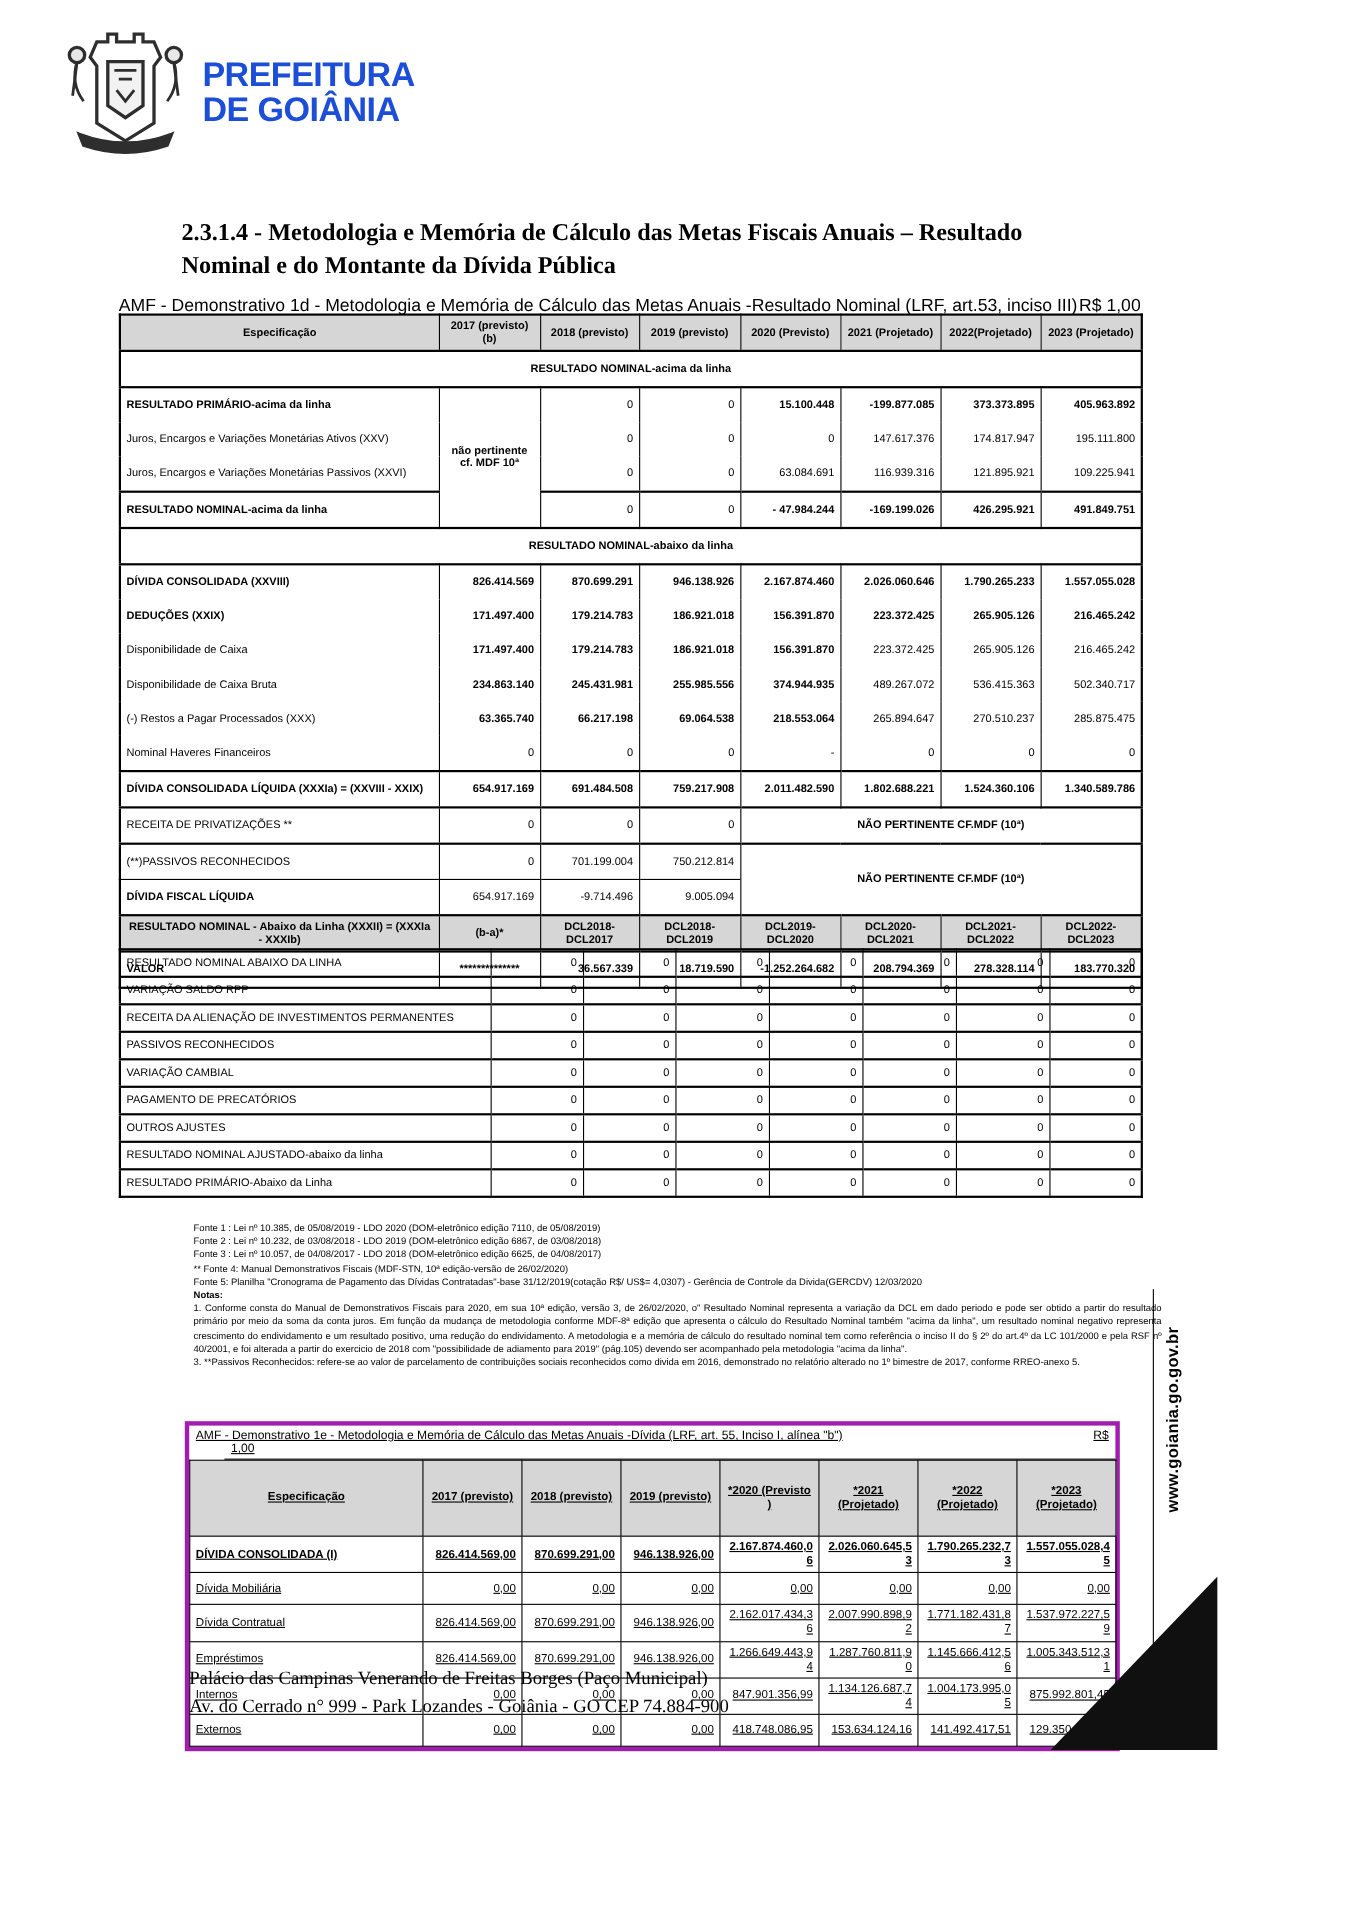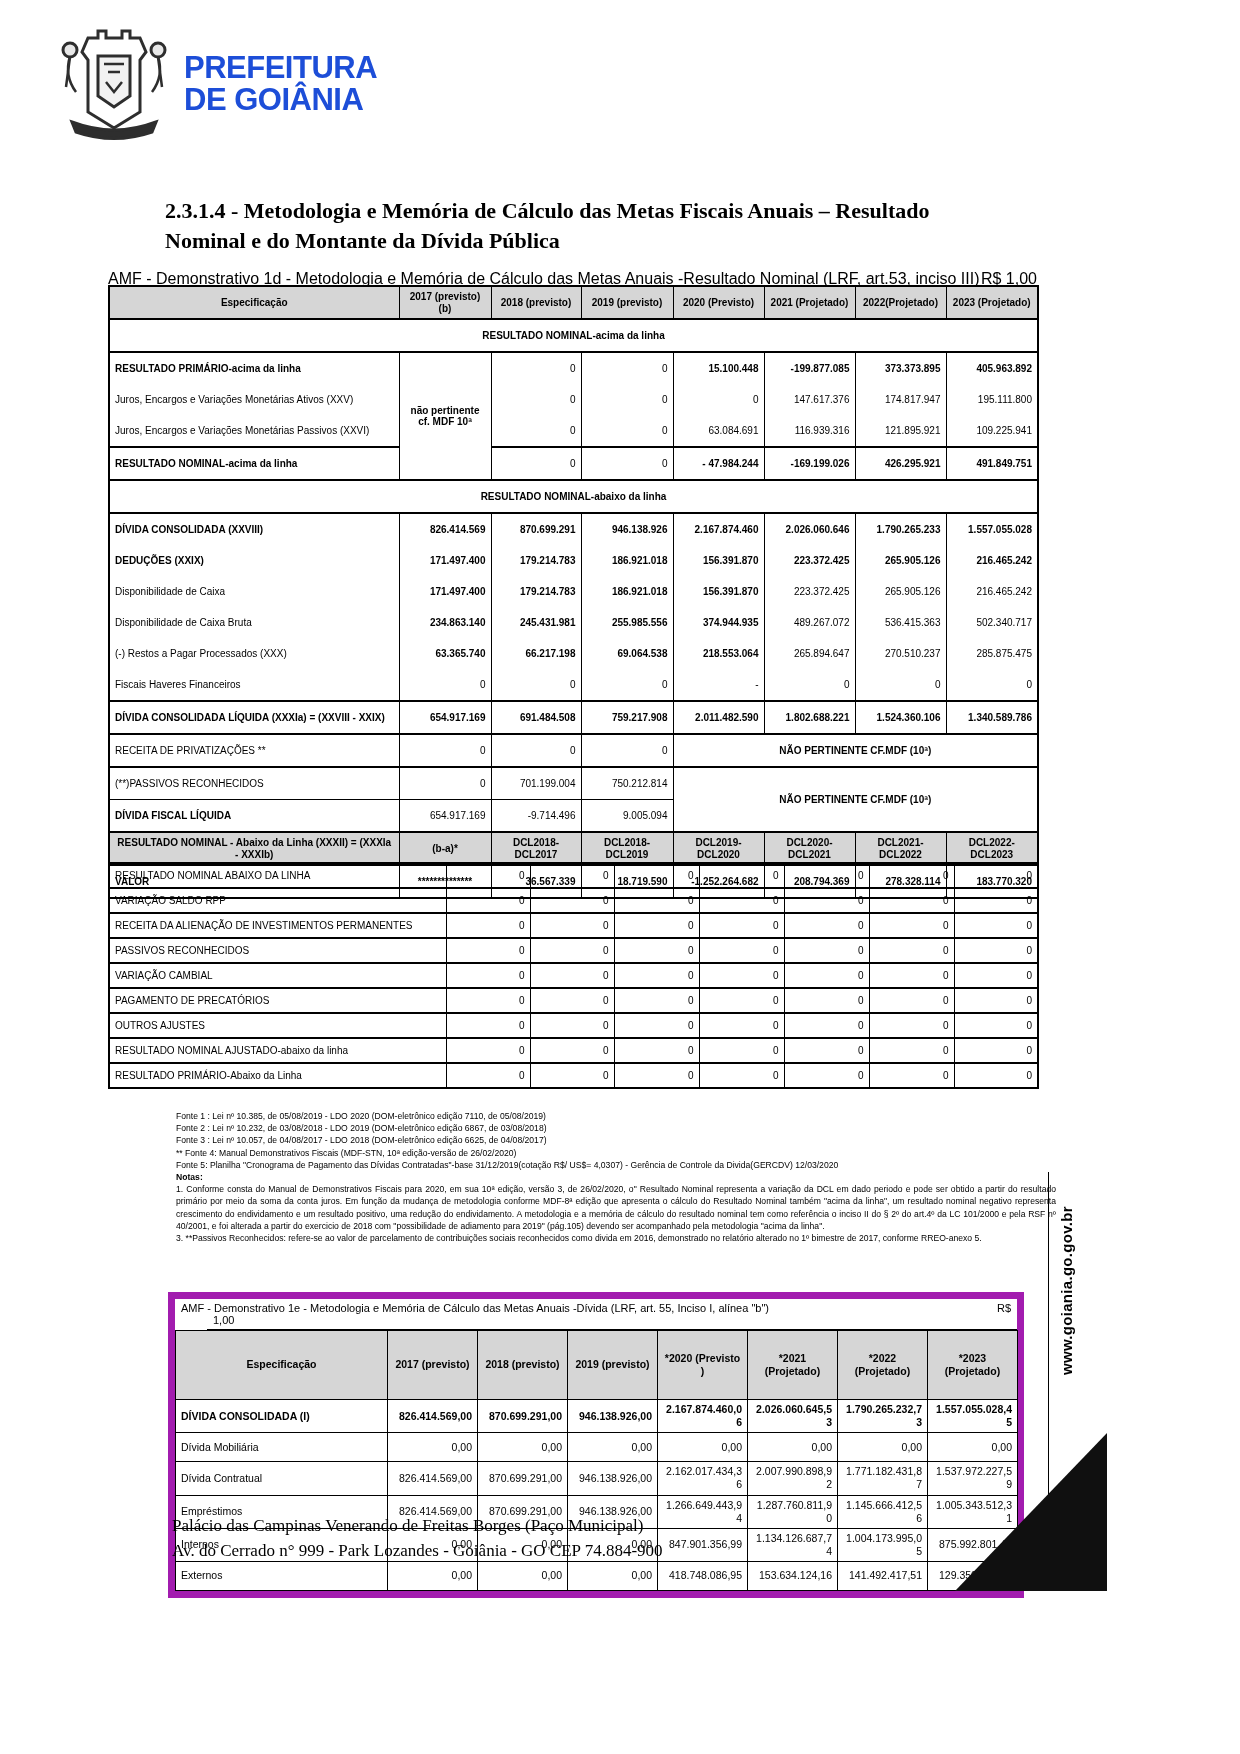--- a/index.html
+++ b/index.html
@@ -47,21 +47,21 @@
   #table2 td{height:19px;border-top:2px solid #000;}
   #table2 tr:first-child td{border-top:none;}
 
   
   .notes{position:absolute;left:176px;top:1110px;width:880px;font-size:8.6px;line-height:1.42;}
   .notes div{data:none;}
   .notes .bold{font-weight:bold;}
   .notes .just{text-align:justify;}
 
   
-  #t3wrap{position:absolute;left:168px;top:1292px;width:842px;border:7px solid #a21caf;}
+  #t3wrap{position:absolute;left:168px;top:1292px;width:842px;border:4px solid #a21caf;text-decoration:underline;}
   .cap3{display:flex;justify-content:space-between;padding:3px 6px 0 6px;font-size:11px;}
   .cap3b{padding:0 6px 3px 6px;font-size:11px;border-bottom:1px solid #000;margin-left:32px;}
   #table3{width:842px;border-collapse:collapse;table-layout:fixed;}
   #table3 td{border:1px solid #000;padding:3px 5px;font-size:10.5px;line-height:1.25;
              vertical-align:middle;white-space:pre-line;overflow-wrap:anywhere;}
   #table3 td.hdr{height:62px;}
   #table3 td{height:22px;}
 
   
   .footer{position:absolute;left:172px;top:1514px;font-family:"Liberation Serif",serif;
@@ -218,21 +218,21 @@
         <td class="lbl ind">(-) Restos a Pagar Processados (XXX)</td>
         <td class="num b">63.365.740</td>
         <td class="num b">66.217.198</td>
         <td class="num b">69.064.538</td>
         <td class="num b">218.553.064</td>
         <td class="num">265.894.647</td>
         <td class="num">270.510.237</td>
         <td class="num">285.875.475</td>
       </tr>
       <tr class="hmd">
-        <td class="lbl">Fiscais Haveres Financeiros</td>
+        <td class="lbl">Nominal Haveres Financeiros</td>
         <td class="num">0</td>
         <td class="num">0</td>
         <td class="num">0</td>
         <td class="num">-</td>
         <td class="num">0</td>
         <td class="num">0</td>
         <td class="num">0</td>
       </tr>
       <tr class="bt hmd">
         <td class="lbl b">DÍVIDA CONSOLIDADA LÍQUIDA (XXXIa) = (XXVIII - XXIX)</td>

